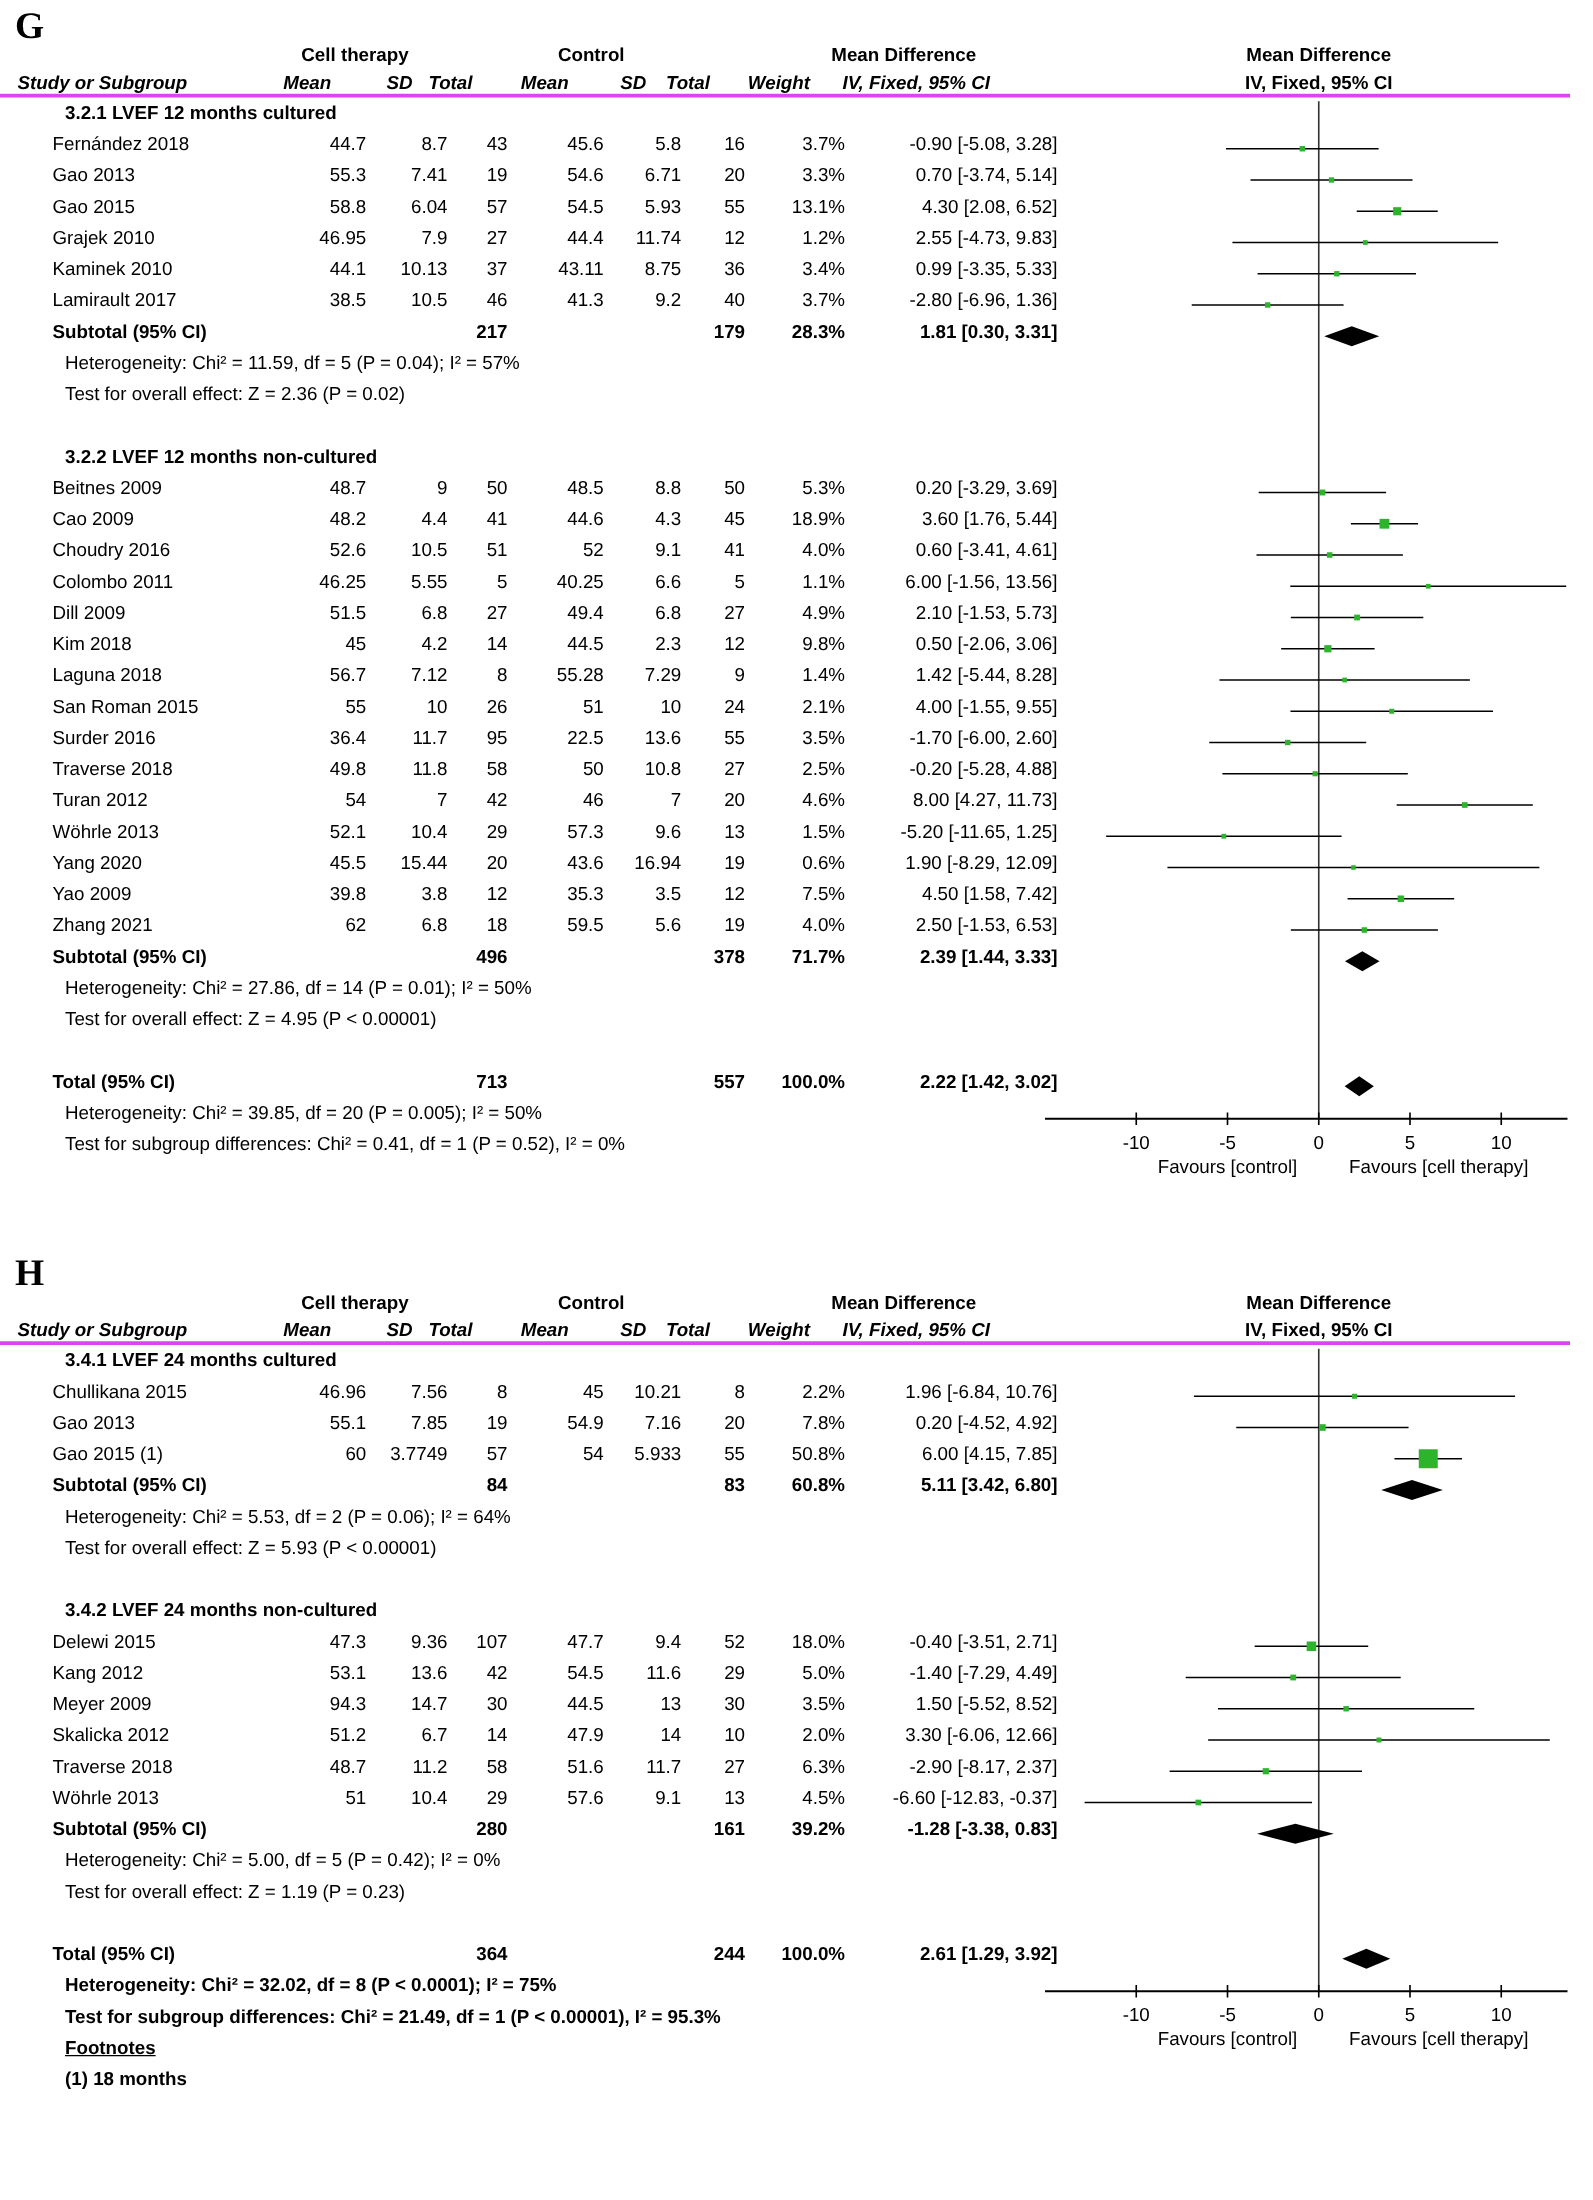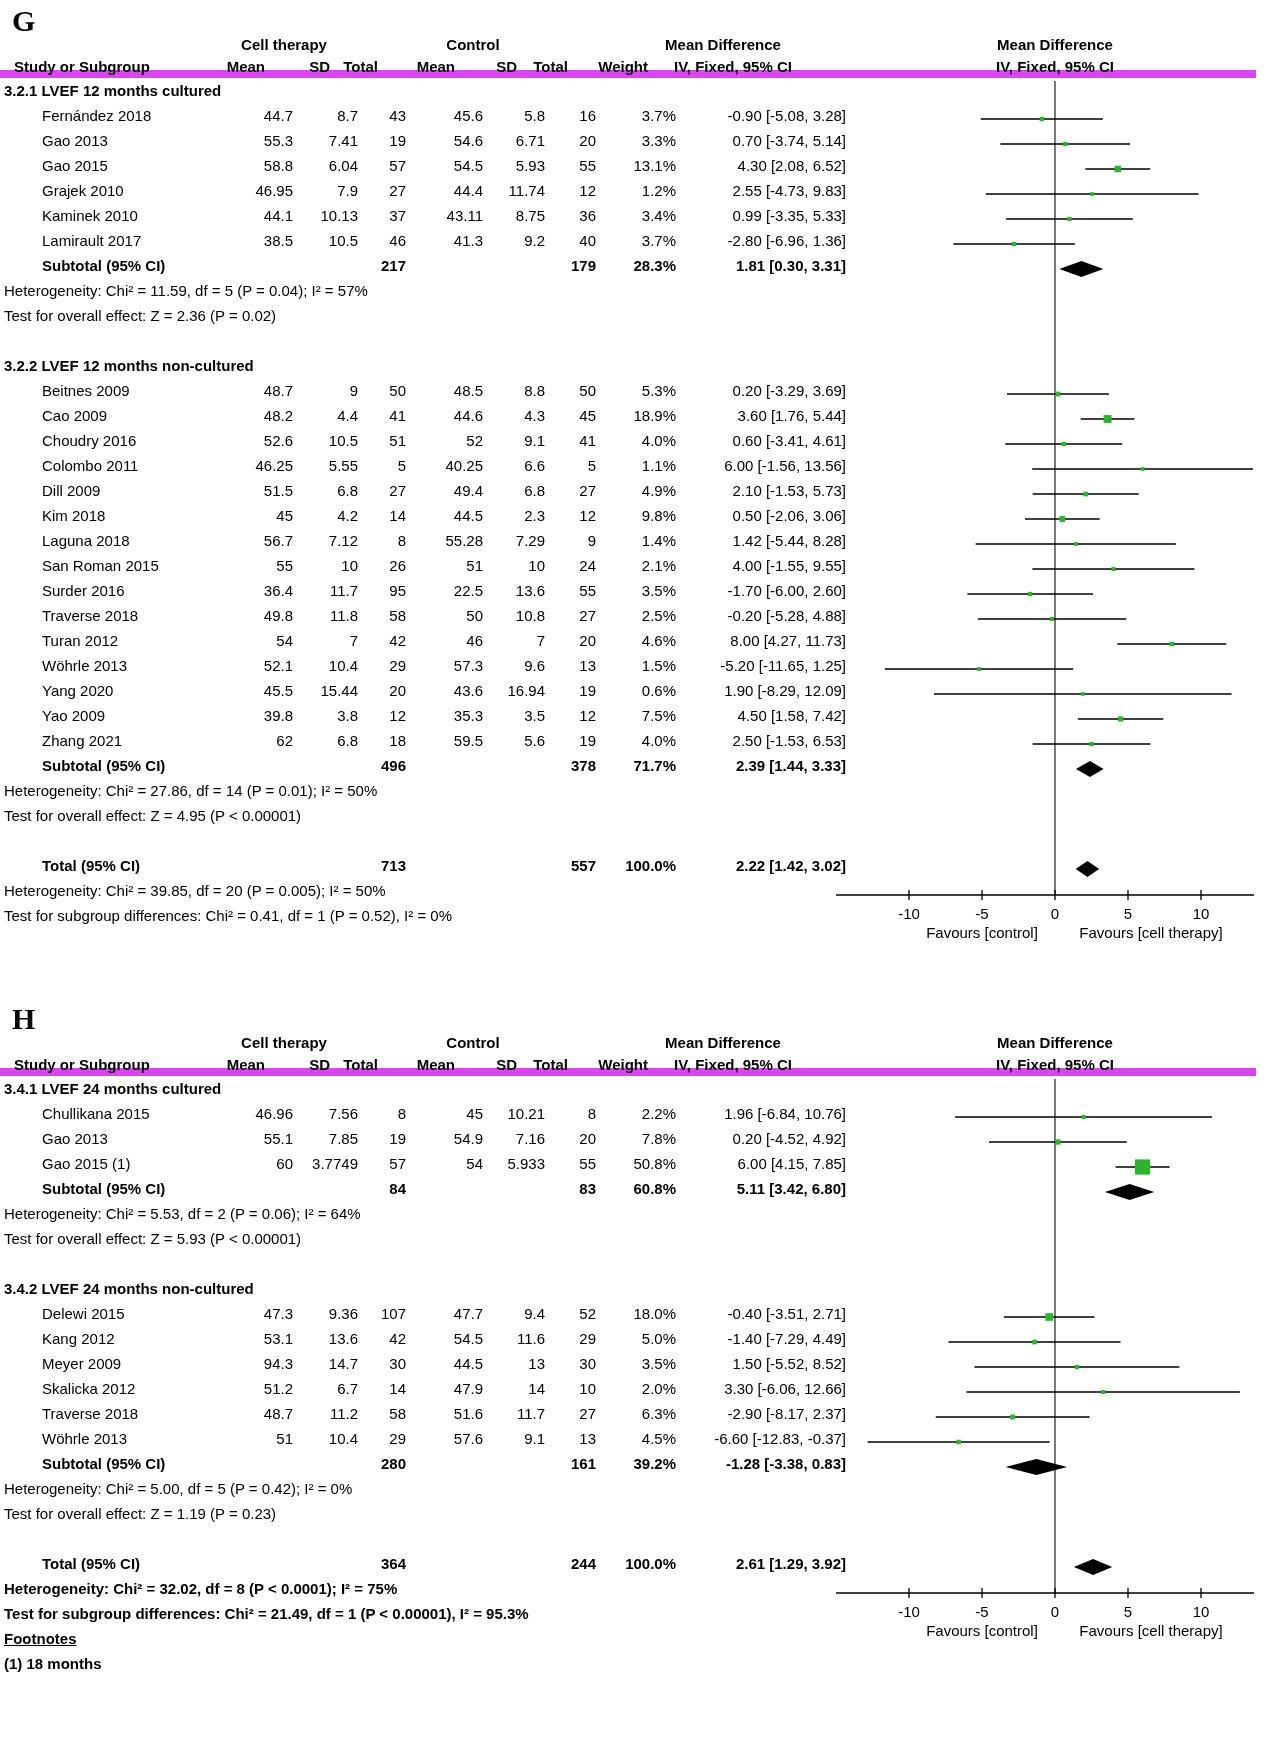--- a/index.html
+++ b/index.html
@@ -1,28 +1,28 @@
 <!DOCTYPE html>
 <html><head>
 <meta charset="utf-8">
 <style>
   *{box-sizing:border-box;}
   html,body{margin:0;padding:0;background:#fff;color:#000;}
   body{width:1274px;font-family:"Liberation Sans",sans-serif;font-size:15px;padding-top:6px;}
   .panel{position:relative;width:1274px;padding-top:26px;background:#fff;}
   .plabel{position:absolute;left:12px;top:0px;font-family:"Liberation Serif",serif;font-weight:bold;font-size:30px;line-height:30px;}
-  .phead{position:relative;height:46px;border-bottom:8px solid #d946ef;width:1256px;}
+  .phead{position:relative;height:46px;border-bottom:3px solid #d946ef;width:1256px;}
   .hspan{position:absolute;font-weight:bold;white-space:nowrap;text-align:center;line-height:22px;}
   .grid{display:grid;grid-template-columns:190px 75px 65px 48px 77px 62px 51px 80px 170px;}
-  .hrow2{position:absolute;top:24px;left:0;width:818px;height:22px;line-height:22px;}
+  .hrow2{position:absolute;top:24px;left:0;width:818px;height:22px;line-height:22px;font-style:italic;}
   .row{height:25px;line-height:25px;white-space:nowrap;margin-left:28px;}
   .num{text-align:right;}
   .left{padding-left:14px;text-align:left;overflow:hidden;}
   .b{font-weight:bold;}
-  .spanrow{height:25px;line-height:25px;padding-left:4px;white-space:nowrap;}
+  .spanrow{height:25px;line-height:25px;padding-left:4px;white-space:nowrap;margin-left:48px;}
   .pbody{width:818px;}
   .footer{width:818px;}
   .underline{text-decoration:underline;}
   svg.overlay{position:absolute;left:818px;top:75px;overflow:visible;}
   svg text{font-family:"Liberation Sans",sans-serif;fill:#000;}
 </style>
 </head>
 <body>
 
 <div id="fig">

